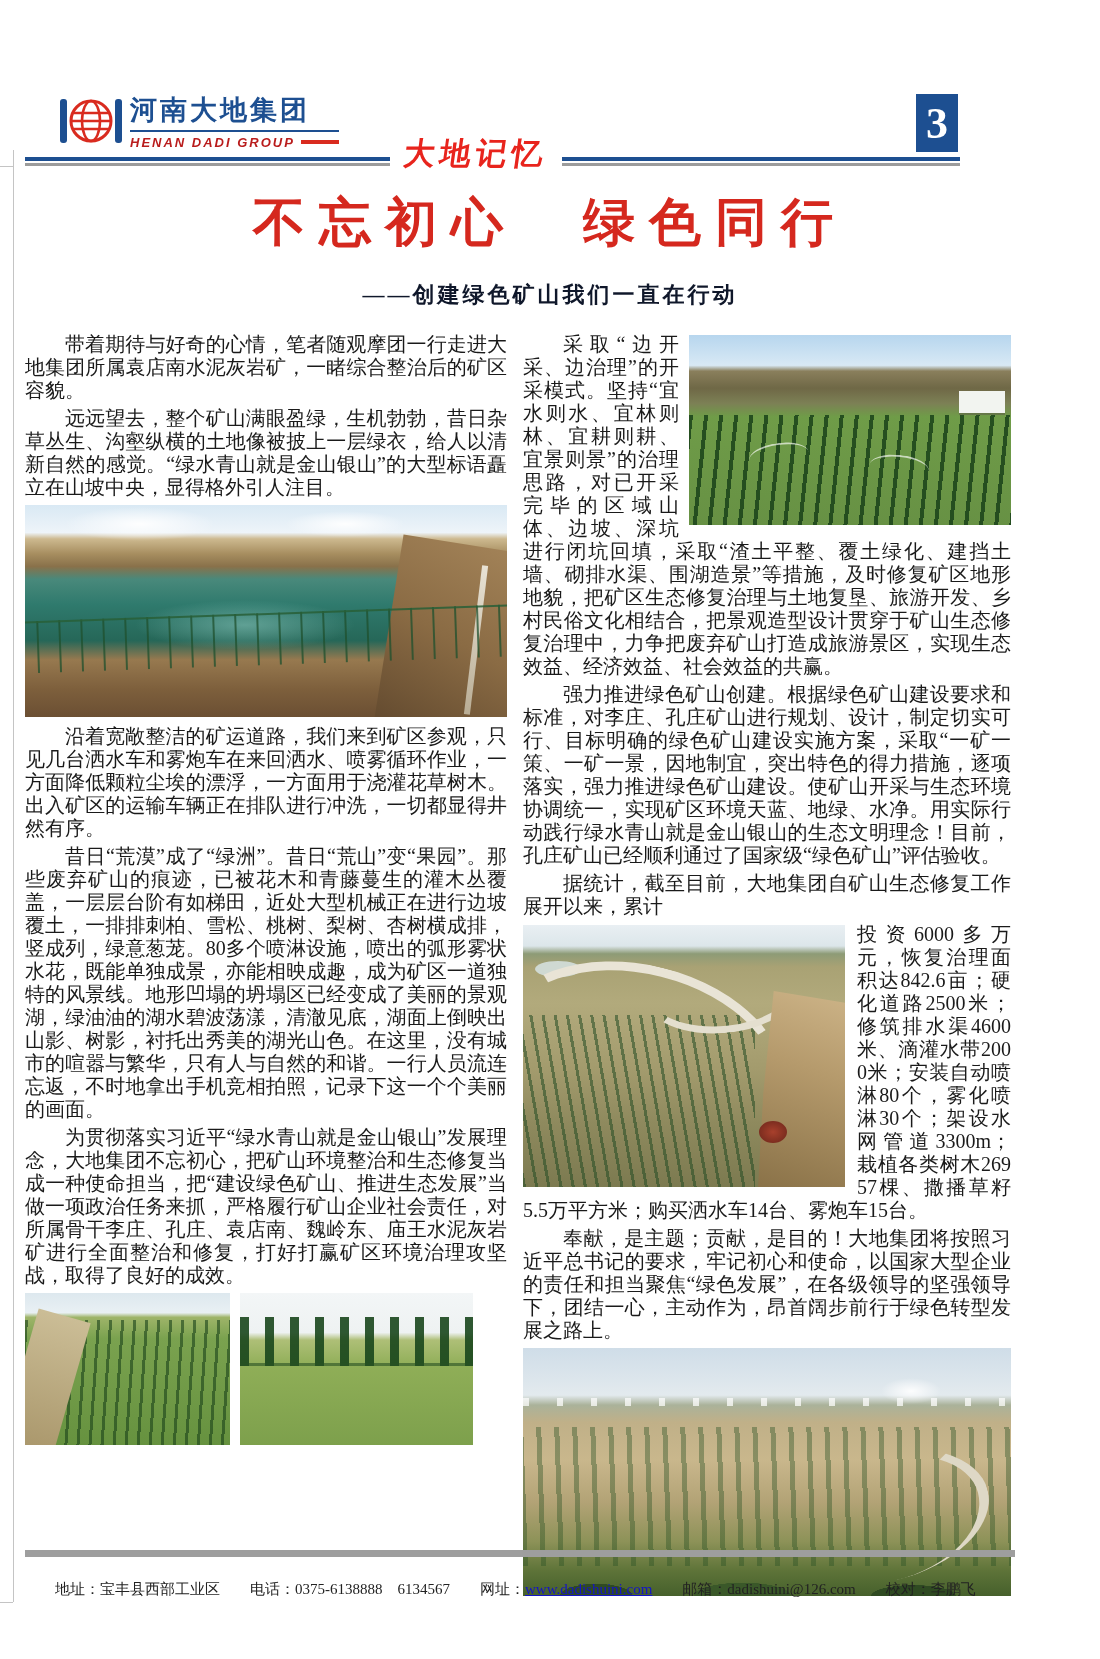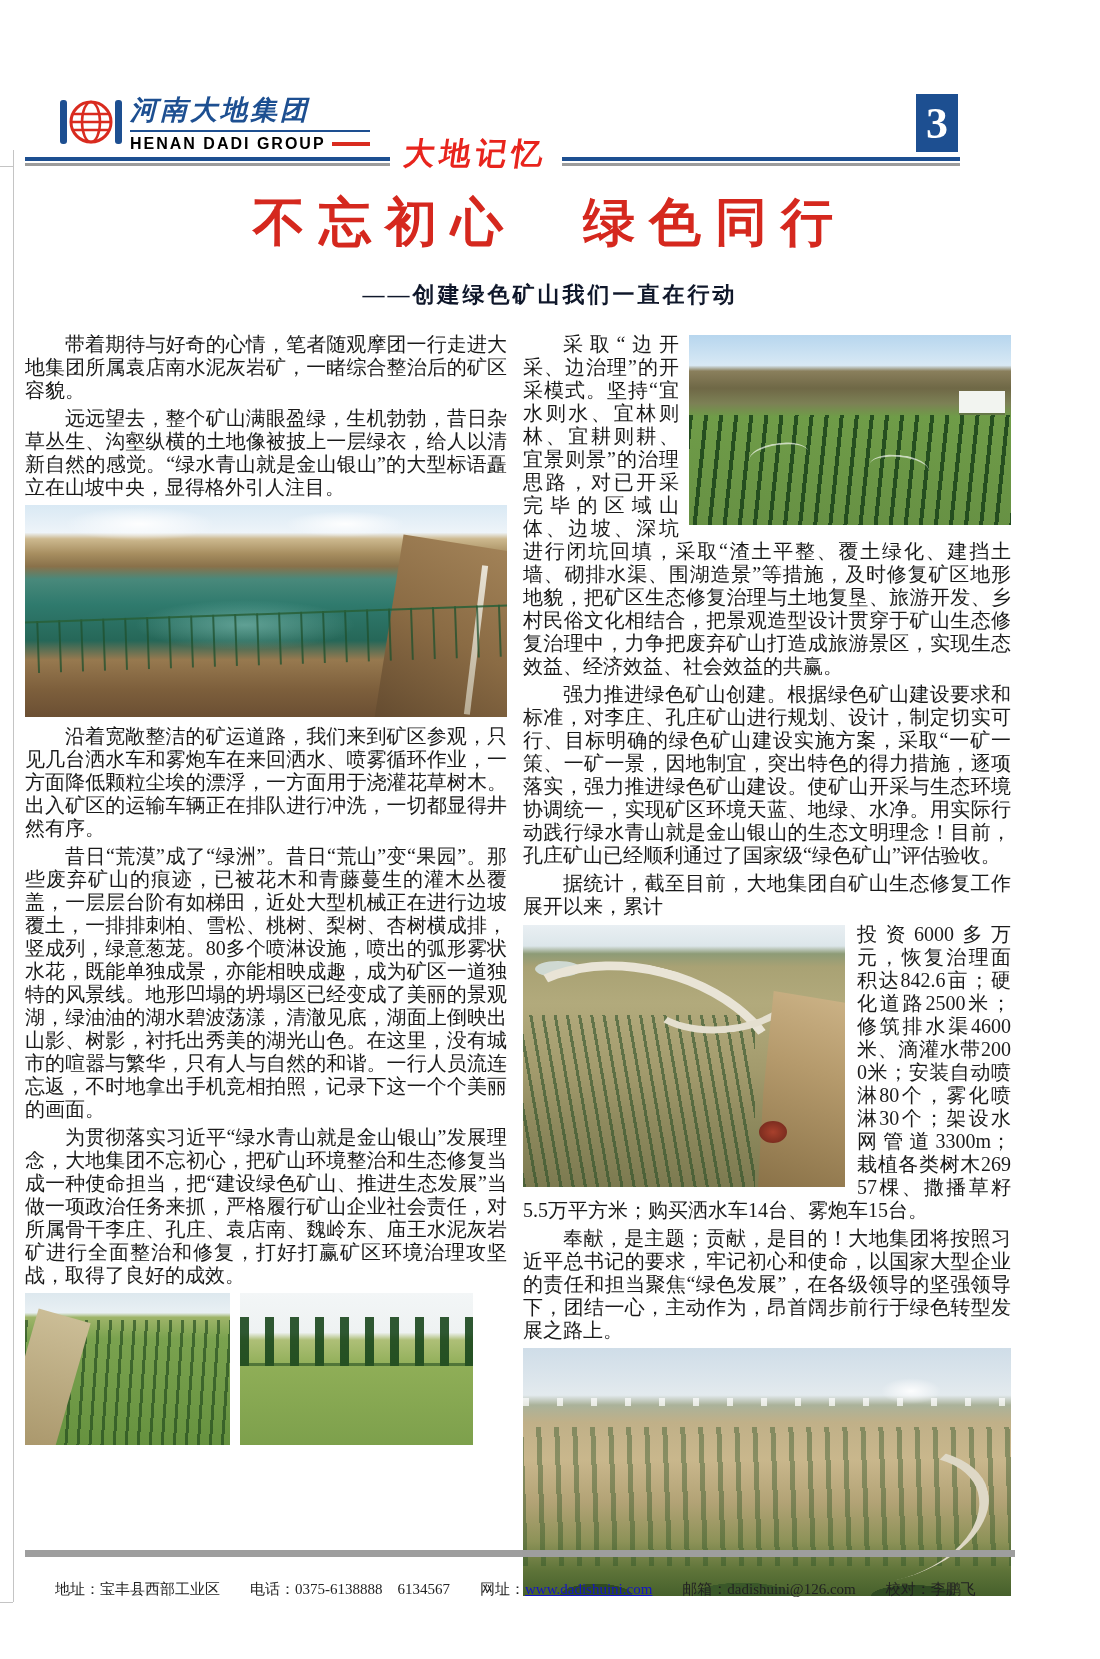--- a/index.html
+++ b/index.html
@@ -12,25 +12,25 @@
 
   
   .frame-v { position:absolute; left:13px; top:150px; width:1px; height:1452px; background:#c4c4c4; }
   .frame-t1 { position:absolute; left:0; top:166px; width:13px; height:1px; background:#c4c4c4; }
   .frame-t2 { position:absolute; left:0; top:1602px; width:13px; height:1px; background:#c4c4c4; }
 
   
   .logo { position:absolute; left:60px; top:96px; display:flex; align-items:center; gap:8px; }
   .logo-text { display:flex; flex-direction:column; }
   .logo-cn { font-family:"Liberation Sans","DejaVu Sans",sans-serif; font-weight:bold;
-             color:#1d4f91; font-size:27px; letter-spacing:3px; line-height:1.1;font-style:italic; }
+             color:#1d4f91; font-size:27px; letter-spacing:3px; line-height:1.1; }
   .logo-en-row { display:flex; align-items:center; gap:6px; margin-top:4px;
                  border-top:2px solid #1d4f91; padding-top:3px; }
   .logo-en { font-family:"Liberation Sans","DejaVu Sans",sans-serif; font-weight:bold;
-             color:#000000; font-size:16px; letter-spacing:2px; }
+             color:#b91c1c; font-size:13px; letter-spacing:2px;font-style:italic; }
   .logo-red-dash { width:38px; height:4px; background:#d92b1f; }
 
   .section-rule { position:absolute; left:25px; top:147px; width:935px;
                   display:flex; align-items:center; gap:14px; }
   .dbl-line { height:9px; border-top:4px solid #1d4f91; border-bottom:3px solid #9c9c9c; }
   .dbl-line.l { width:365px; }
   .dbl-line.r { flex:1; }
   .section-title { font-family:"Liberation Sans","DejaVu Sans",sans-serif; font-weight:bold;
                    color:#e8241d; font-size:31px; letter-spacing:5px; transform:skewX(-8deg);
                    white-space:nowrap; margin-top:-14px; }

